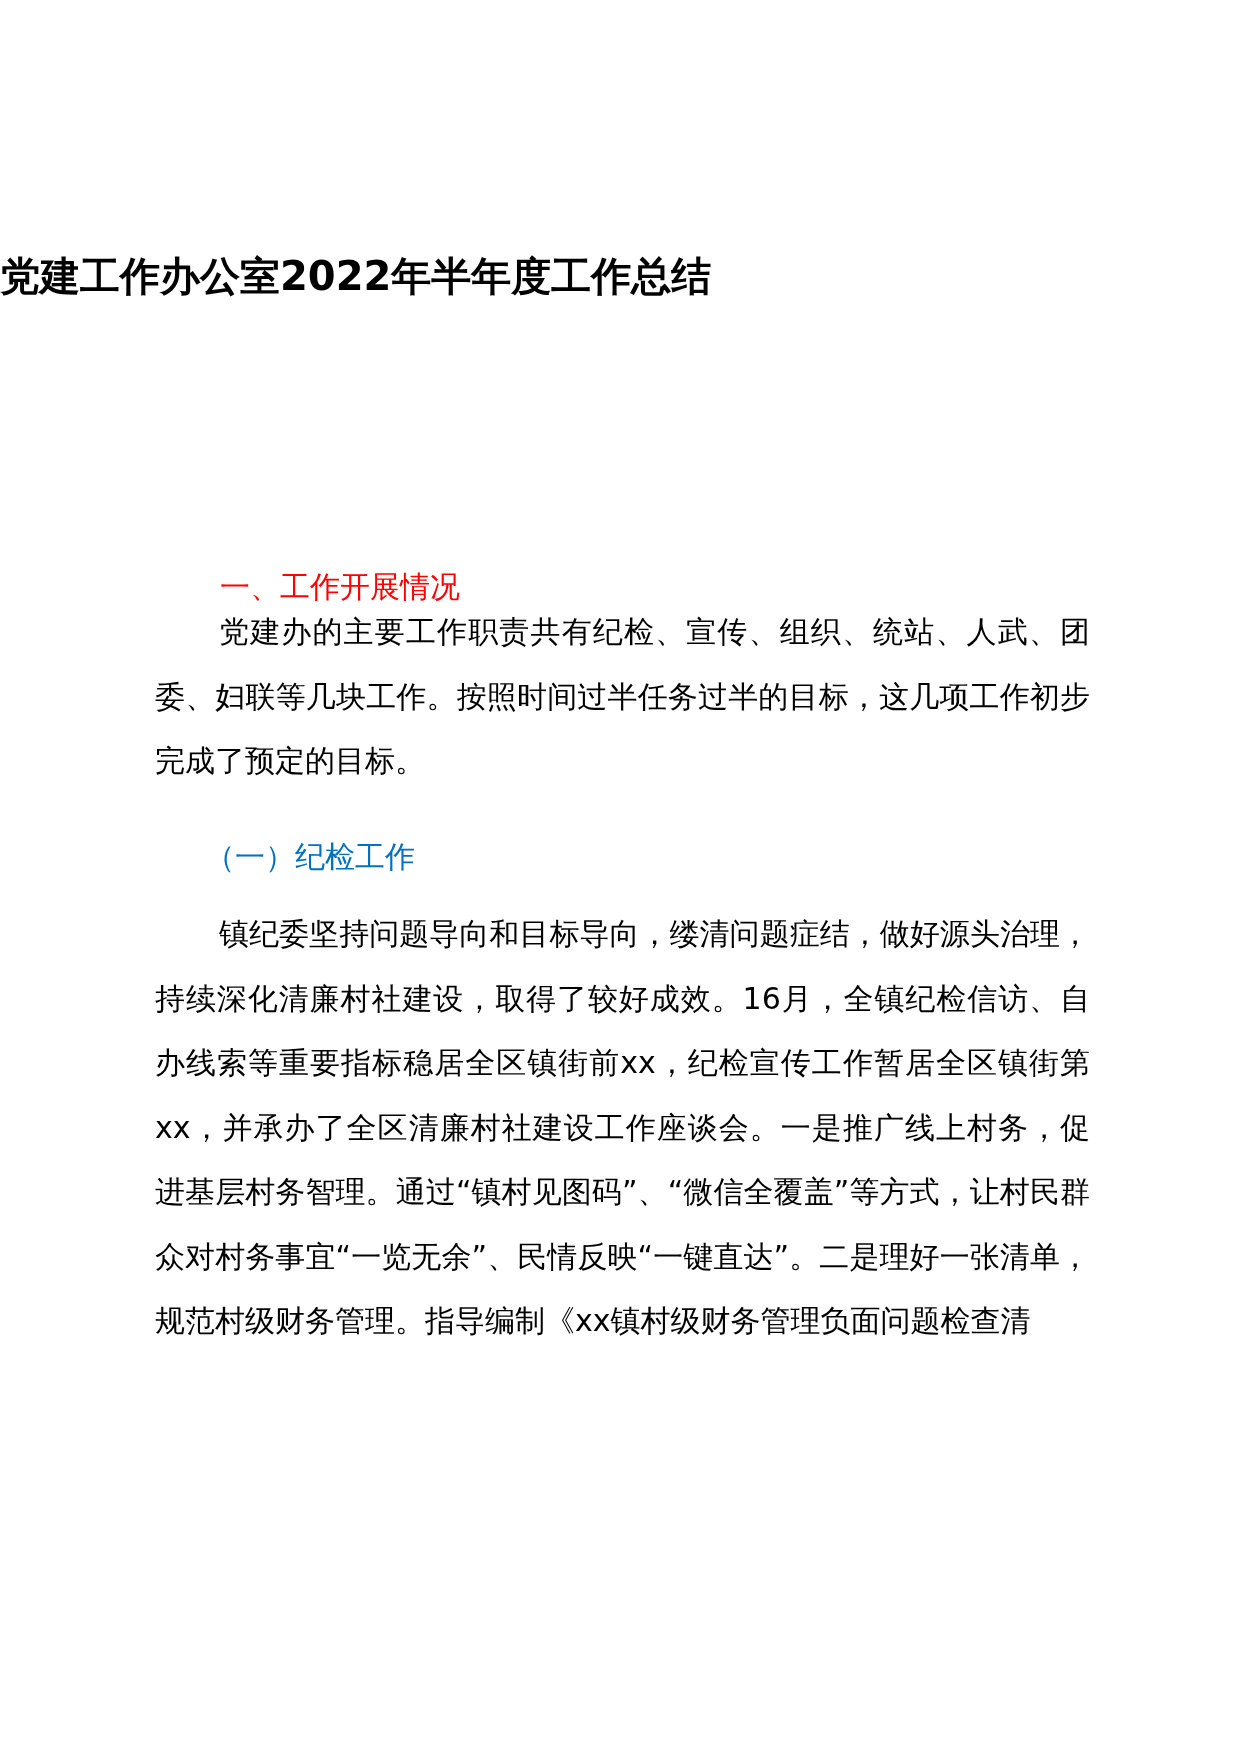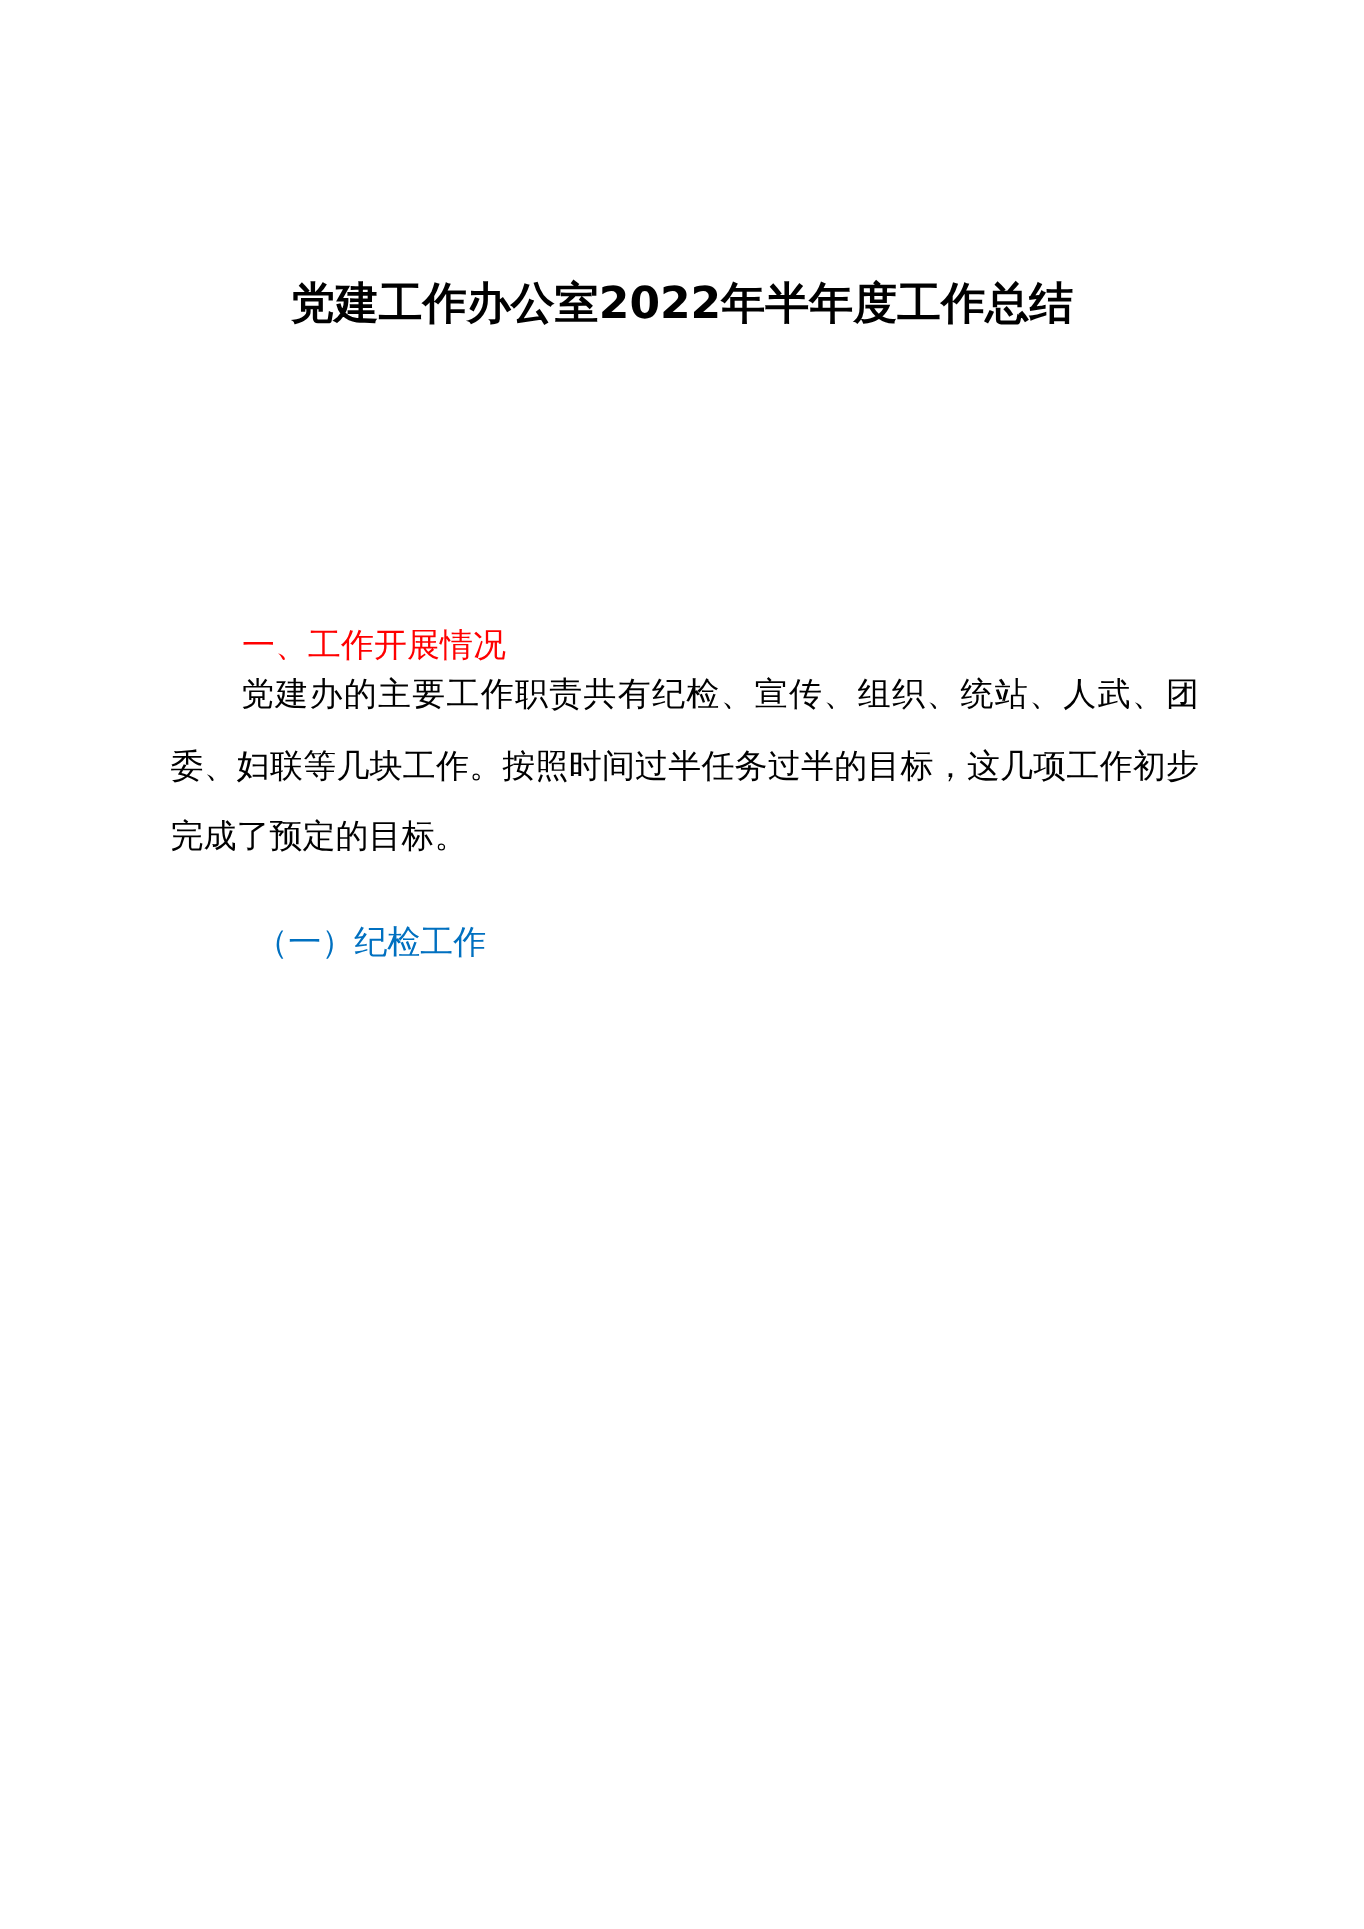--- a/index.html
+++ b/index.html
@@ -1,32 +1,33 @@
 <!DOCTYPE html>
 <html><head>
   <meta charset="utf-8">
   <style>
     html, body { margin: 0; padding: 0; background: #ffffff; }
     body { width: 1240px; height: 1754px; position: relative; overflow: hidden;
            font-family: "DejaVu Sans", sans-serif; color: #000; }
     .page { position: absolute; left: 0; top: 0; width: 1240px; height: 1754px; }
-    .title { position: absolute; left: 0; top: 246px; width: 1240px; text-align: center;
+    .title { position: absolute; left: 0; top: 246px; width: 1240px; text-align: left;
              font-size: 40px; font-weight: bold; letter-spacing: 0px; line-height: 60px; }
     .para { position: absolute; left: 155px; width: 935px; font-size: 30px;
             line-height: 64.5px; text-align: justify; text-indent: 64px; margin: 0; }
     .heading { position: absolute; left: 220px; font-size: 30px; line-height: 64px; margin: 0; }
     .red { color: #ff0000; }
-    .blue { color: #0070c0; margin-left: 27px; }
+    .blue { color: #0070c0; }
   </style>
 </head>
 <body>
 
 <div class="page">
   <div class="title">党建工作办公室2022年半年度工作总结</div>
 
 
   <p class="heading red" style="top:555px;">一、工作开展情况</p>
 
   <p class="para" style="top:600px;">党建办的主要工作职责共有纪检、宣传、组织、统站、人武、团委、妇联等几块工作。按照时间过半任务过半的目标，这几项工作初步完成了预定的目标。</p>
 
   <p class="heading blue" style="top:825px; left:205px;">（一）纪检工作</p>
 
+  <p class="para" style="top:902px;">镇纪委坚持问题导向和目标导向，缕清问题症结，做好源头治理，持续深化清廉村社建设，取得了较好成效。16月，全镇纪检信访、自办线索等重要指标稳居全区镇街前xx，纪检宣传工作暂居全区镇街第xx，并承办了全区清廉村社建设工作座谈会。一是推广线上村务，促进基层村务智理。通过“镇村见图码”、“微信全覆盖”等方式，让村民群众对村务事宜“一览无余”、民情反映“一键直达”。二是理好一张清单，规范村级财务管理。指导编制《xx镇村级财务管理负面问题检查清</p>
 </div>
 
 </body></html>

